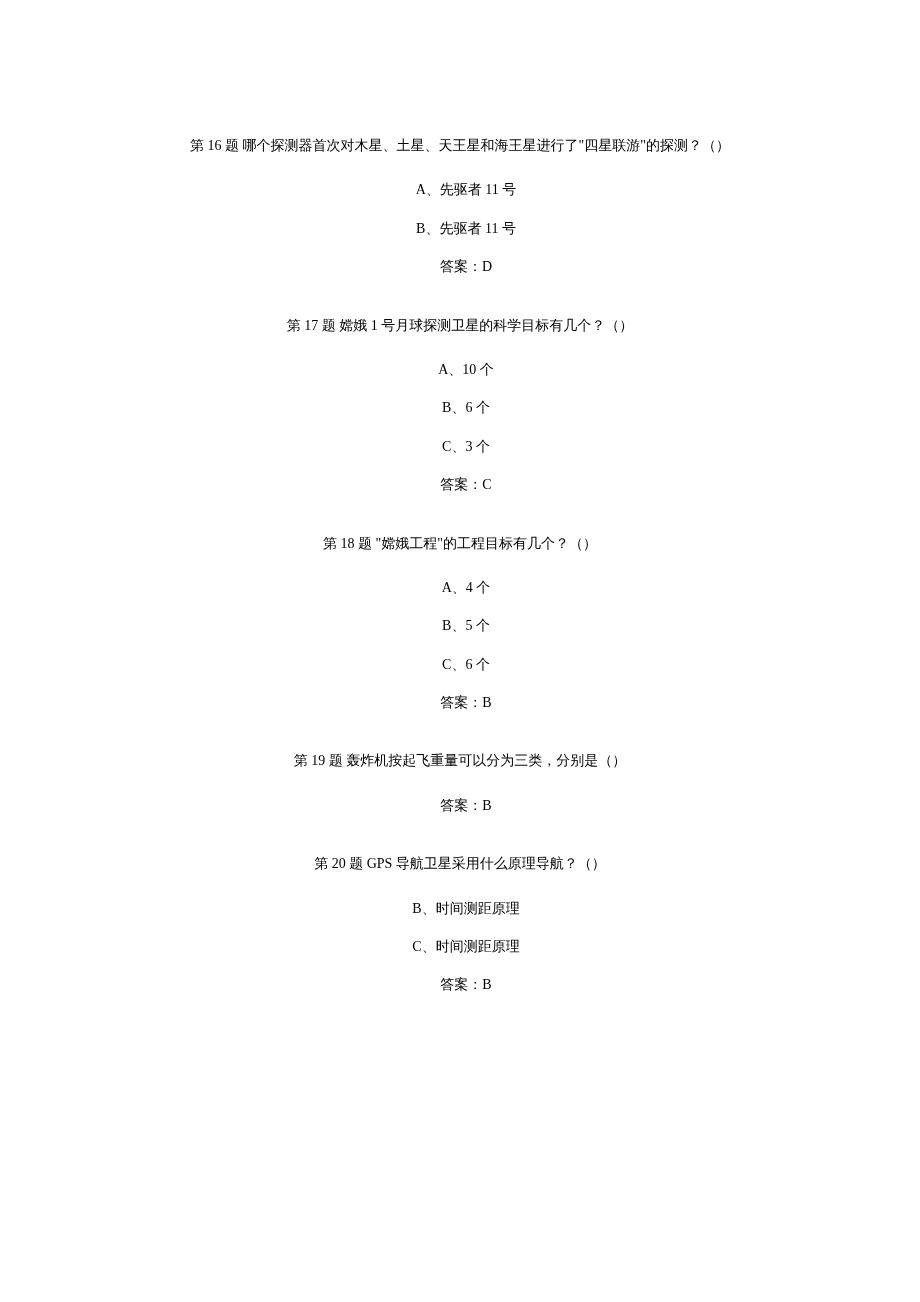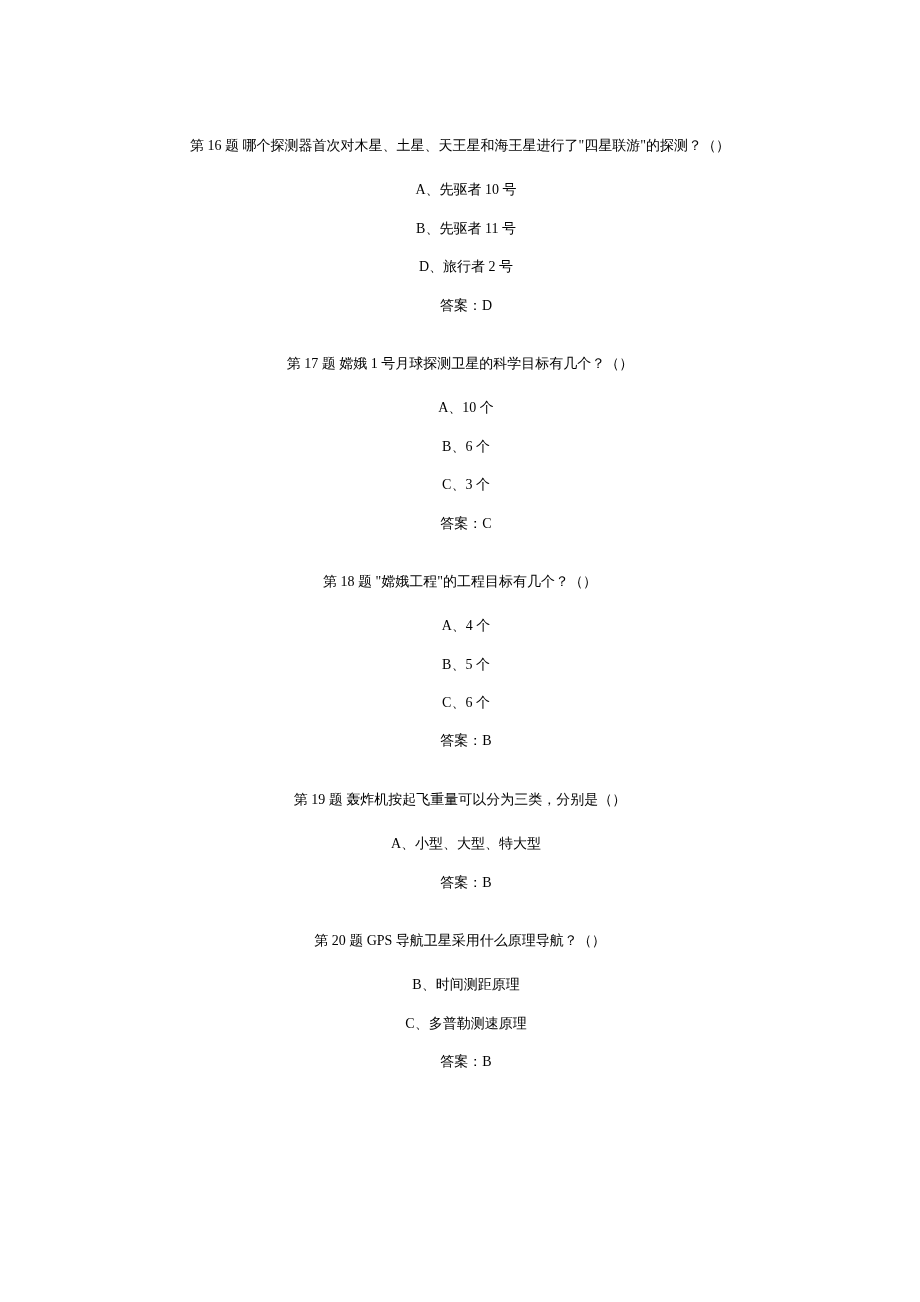--- a/index.html
+++ b/index.html
@@ -26,43 +26,41 @@
       padding-left: 12px;
       margin-bottom: 0;
     }
   </style>
 </head>
 <body>
 
 <div id="content">
     <div class="question-block">
       <div class="question-title">第 16 题 哪个探测器首次对木星、土星、天王星和海王星进行了"四星联游"的探测？（）</div>
-      <div class="option">A、先驱者 10 号</div>
+      <div class="option">A、先驱者 11 号</div>
       <div class="option">B、先驱者 11 号</div>
-      <div class="option">D、旅行者 2 号</div>
       <div class="answer">答案：D</div>
     </div>
     <div class="question-block">
       <div class="question-title">第 17 题 嫦娥 1 号月球探测卫星的科学目标有几个？（）</div>
       <div class="option">A、10 个</div>
       <div class="option">B、6 个</div>
       <div class="option">C、3 个</div>
       <div class="answer">答案：C</div>
     </div>
     <div class="question-block">
       <div class="question-title">第 18 题 "嫦娥工程"的工程目标有几个？（）</div>
       <div class="option">A、4 个</div>
       <div class="option">B、5 个</div>
       <div class="option">C、6 个</div>
       <div class="answer">答案：B</div>
     </div>
     <div class="question-block">
       <div class="question-title">第 19 题 轰炸机按起飞重量可以分为三类，分别是（）</div>
-      <div class="option">A、小型、大型、特大型</div>
       <div class="answer">答案：B</div>
     </div>
     <div class="question-block">
       <div class="question-title">第 20 题 GPS 导航卫星采用什么原理导航？（）</div>
       <div class="option">B、时间测距原理</div>
-      <div class="option">C、多普勒测速原理</div>
+      <div class="option">C、时间测距原理</div>
       <div class="answer">答案：B</div>
     </div>
   </div>
 
 </body></html>

